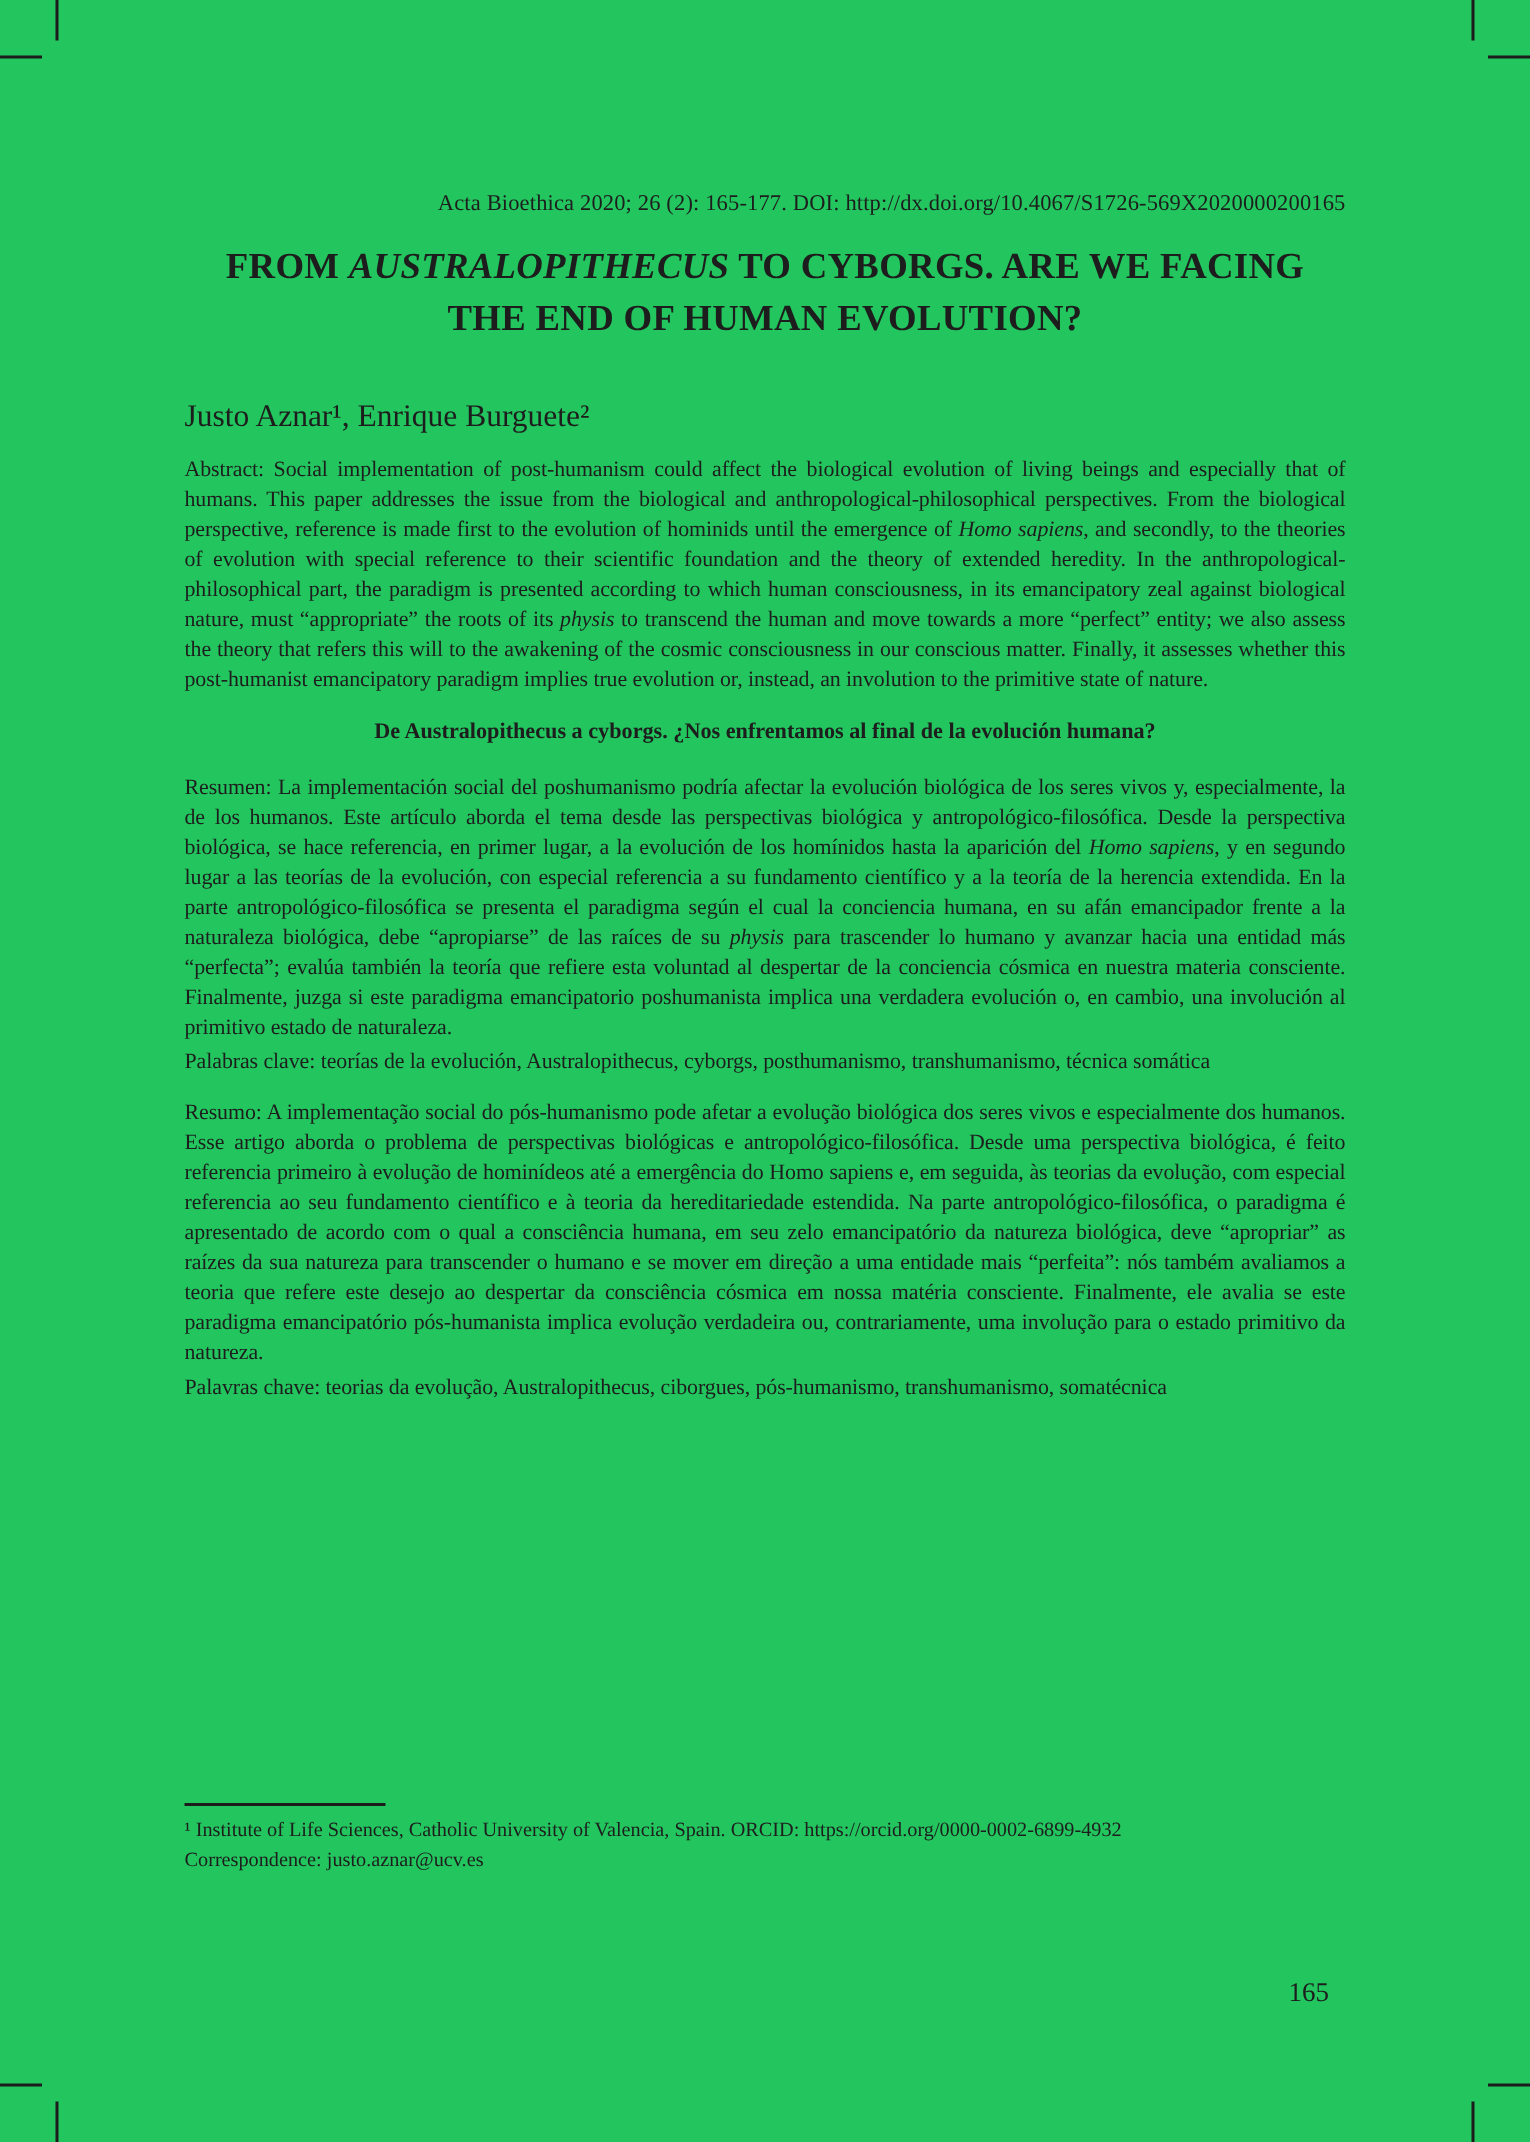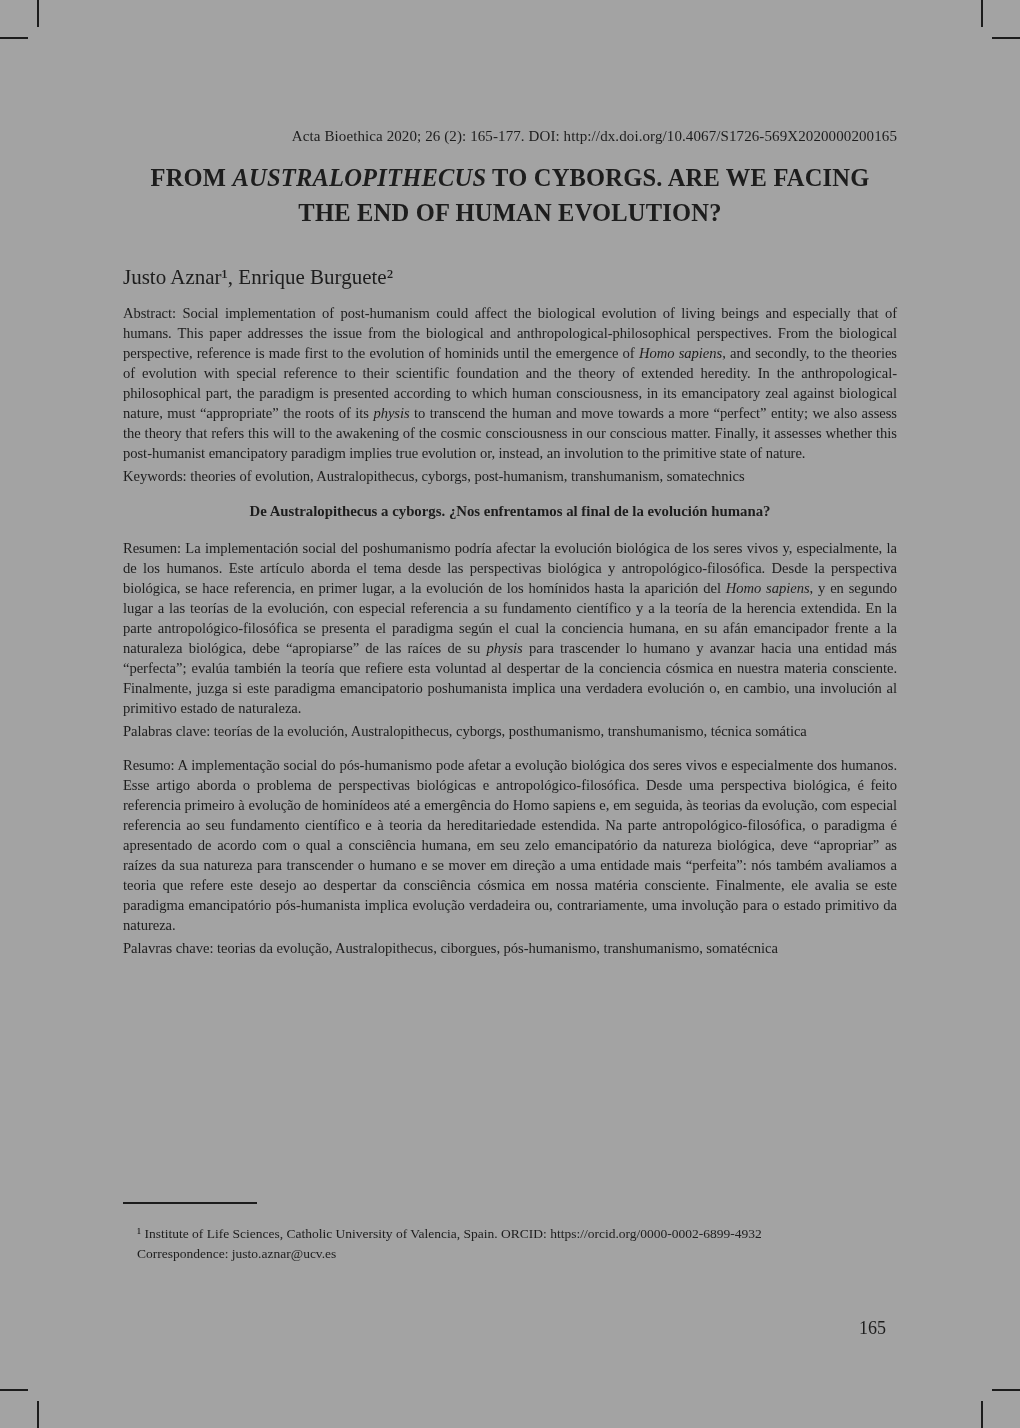--- a/index.html
+++ b/index.html
@@ -5,21 +5,21 @@
   html, body {
     margin: 0;
     padding: 0;
     background: #ffffff;
   }
   .page {
     position: relative;
     width: 1020px;
     height: 1428px;
     margin: 0 auto;
-    background: #a3a3a3;
+    background: #22c55e;
     font-family: "Liberation Serif", "DejaVu Serif", serif;
     color: #1d1d1d;
     overflow: hidden;
   }
   
   .crop { position: absolute; background: #1c1c1c; }
   .crop.v { width: 2px; height: 27px; }
   .crop.h { height: 2px; width: 28px; }
   .crop.tl-v { left: 37px; top: 0; }
   .crop.tl-h { left: 0; top: 37px; }
@@ -86,21 +86,21 @@
     left: 123px;
     top: 1202px;
     width: 134px;
     height: 2px;
     background: #1c1c1c;
   }
   .footnote {
     position: absolute;
     left: 123px;
     width: 774px;
-    margin: 14px;
+    margin: 0;
     font-size: 13.5px;
     line-height: 18px;
   }
   .fn1 { top: 1211px; }
   .corr { top: 1231px; }
   .fn2 { top: 1252px; }
 
   .page-number {
     position: absolute;
     left: 123px;
@@ -128,21 +128,20 @@
 
   <div class="content">
     <div class="journal-header">Acta Bioethica  2020; 26 (2): 165-177. DOI: http://dx.doi.org/10.4067/S1726-569X2020000200165</div>
 
     <h1 class="article-title"><span>FROM </span><span class="it">AUSTRALOPITHECUS</span><span> TO CYBORGS. ARE WE FACING THE END OF HUMAN EVOLUTION?</span></h1>
 
     <div class="authors">Justo Aznar¹, Enrique Burguete²</div>
 
     <p class="body abstract"><span class="bd">Abstract</span><span>: Social implementation of post-humanism could affect the biological evolution of living beings and especially that of humans. This paper addresses the issue from the biological and anthropological-philosophical perspectives. From the biological perspective, reference is made first to the evolution of hominids until the emergence of </span><span class="it">Homo sapiens</span><span>, and secondly, to the theories of evolution with special reference to their scientific foundation and the theory of extended heredity. In the anthropological-philosophical part, the paradigm is presented according to which human consciousness, in its emancipatory zeal against biological nature, must “appropriate” the roots of its </span><span class="it">physis</span><span> to transcend the human and move towards a more “perfect” entity; we also assess the theory that refers this will to the awakening of the cosmic consciousness in our conscious matter. Finally, it assesses whether this post-humanist emancipatory paradigm implies true evolution or, instead, an involution to the primitive state of nature.</span></p>
 
-    <p class="body keywords"><span class="bd">Keywords</span><span>: theories of evolution, Australopithecus, cyborgs, post-humanism, transhumanism, somatechnics</span></p>
 
     <div class="section-heading es">De Australopithecus a cyborgs. ¿Nos enfrentamos al final de la evolución humana?</div>
 
     <p class="body resumen"><span class="bd">Resumen</span><span>: La implementación social del poshumanismo podría afectar la evolución biológica de los seres vivos y, especialmente, la de los humanos. Este artículo aborda el tema desde las perspectivas biológica y antropológico-filosófica. Desde la perspectiva biológica, se hace referencia, en primer lugar, a la evolución de los homínidos hasta la aparición del </span><span class="it">Homo sapiens</span><span>, y en segundo lugar a las teorías de la evolución, con especial referencia a su fundamento científico y a la teoría de la herencia extendida. En la parte antropológico-filosófica se presenta el paradigma según el cual la conciencia humana, en su afán emancipador frente a la naturaleza biológica, debe “apropiarse” de las raíces de su </span><span class="it">physis</span><span> para trascender lo humano y avanzar hacia una entidad más “perfecta”; evalúa también la teoría que refiere esta voluntad al despertar de la conciencia cósmica en nuestra materia consciente. Finalmente, juzga si este paradigma emancipatorio poshumanista implica una verdadera evolución o, en cambio, una involución al primitivo estado de naturaleza.</span></p>
 
     <p class="body palabras"><span class="bd">Palabras clave</span><span>: teorías de la evolución, Australopithecus, cyborgs, posthumanismo, transhumanismo, técnica somática</span></p>
 
 
     <p class="body resumo"><span class="bd">Resumo</span><span>: A implementação social do pós-humanismo pode afetar a evolução biológica dos seres vivos e especialmente dos humanos. Esse artigo aborda o problema de perspectivas biológicas e antropológico-filosófica. Desde uma perspectiva biológica, é feito referencia primeiro à evolução de hominídeos até a emergência do Homo sapiens e, em seguida, às teorias da evolução, com especial referencia ao seu fundamento científico e à teoria da hereditariedade estendida. Na parte antropológico-filosófica, o paradigma é apresentado de acordo com o qual a consciência humana, em seu zelo emancipatório da natureza biológica, deve “apropriar” as raízes da sua natureza para transcender o humano e se mover em direção a uma entidade mais “perfeita”: nós também avaliamos a teoria que refere este desejo ao despertar da consciência cósmica em nossa matéria consciente. Finalmente, ele avalia se este paradigma emancipatório pós-humanista implica evolução verdadeira ou, contrariamente, uma involução para o estado primitivo da natureza.</span></p>
 

